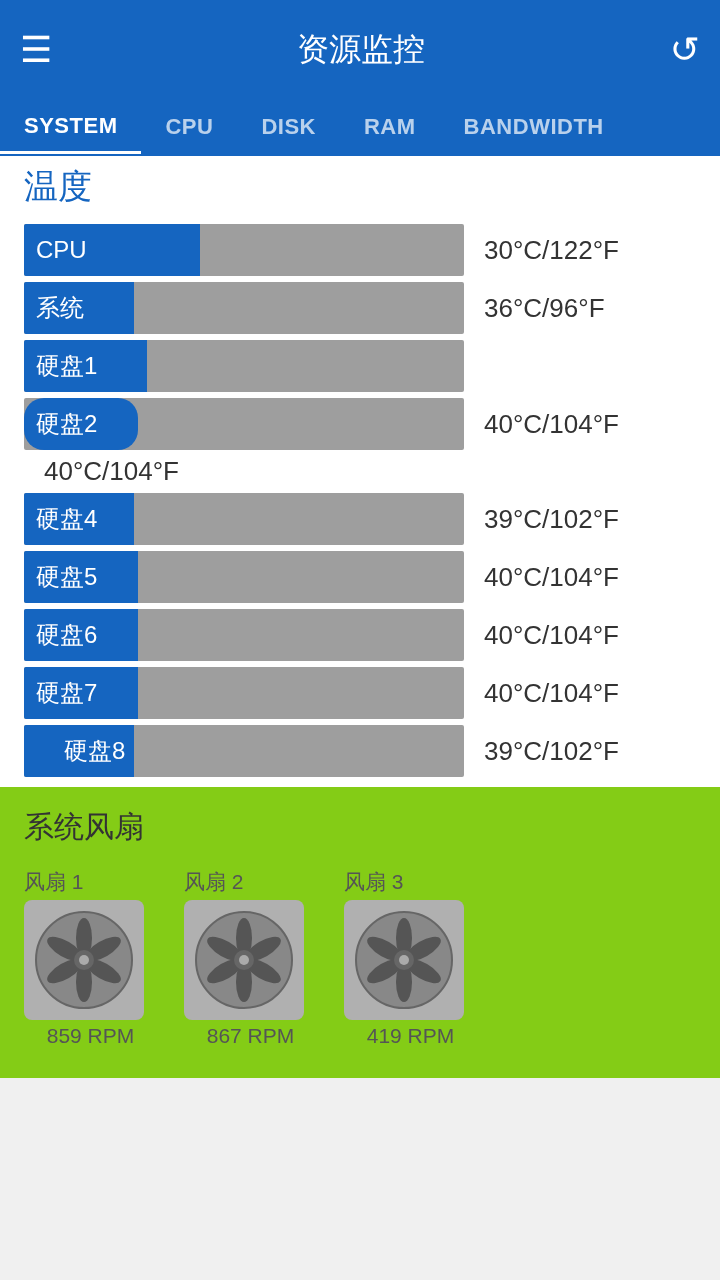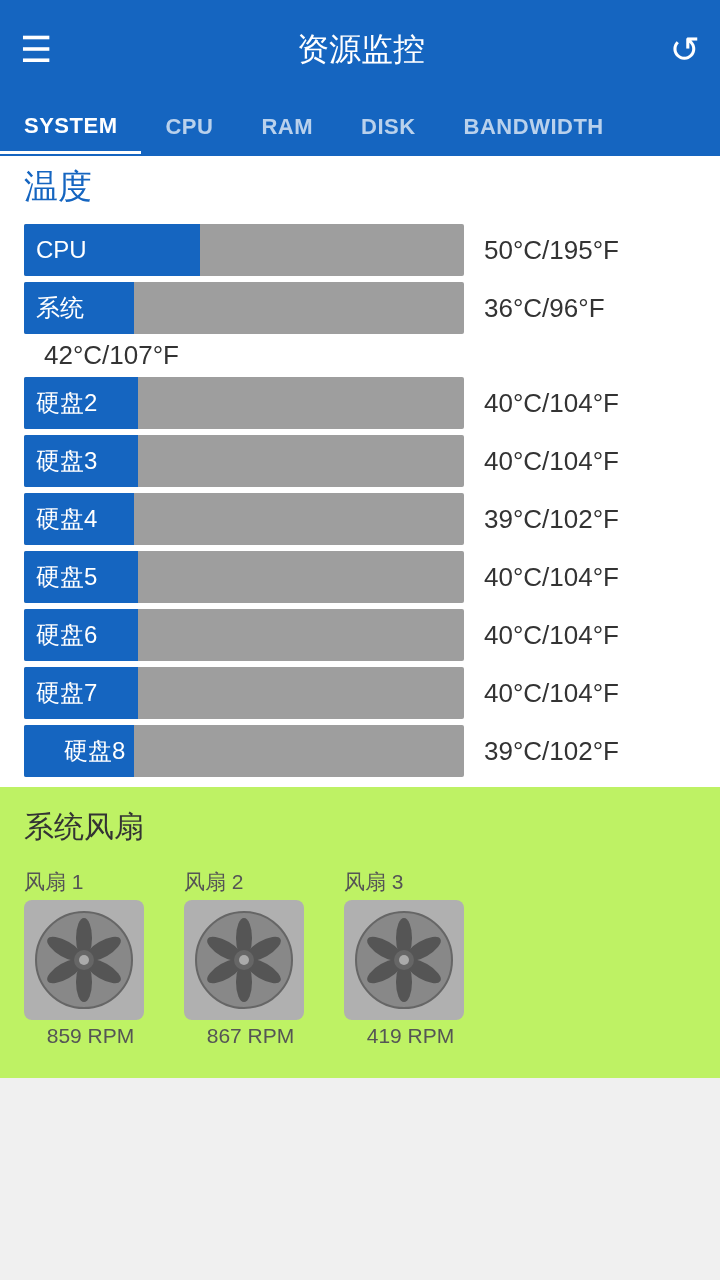--- a/index.html
+++ b/index.html
@@ -106,21 +106,21 @@
     .temp-value {
       color: #333;
       font-size: 26px;
       margin-left: 20px;
       white-space: nowrap;
       flex: 1;
     }
 
     
     .fan-section {
-      background: #bef264;
+      background: #84cc16;
       padding: 20px 32px 30px 24px;
       margin-top: 10px;
     }
     .fan-section-title {
       color: #333;
       font-size: 30px;
       font-weight: 400;
       margin-bottom: 20px;
     }
     .fan-row {
@@ -164,63 +164,62 @@
 
 <div class="header">
   <span class="menu-icon">☰</span>
   <span class="header-title">资源监控</span>
   <span class="header-icon">↺</span>
 </div>
 
 <div class="tab-bar">
   <div class="tab active">SYSTEM</div>
   <div class="tab">CPU</div>
+  <div class="tab">DISK</div>
   <div class="tab">RAM</div>
-  <div class="tab">DISK</div>
   <div class="tab">BANDWIDTH</div>
 </div>
 
 <div class="content">
 
   <div class="section-title">温度</div>
 
   <div id="temp-rows-container">
       <div class="temp-row">
     <div class="bar-container">
       <div class="bar-fill" style="width:40%;">
         <span class="bar-label">CPU</span>
       </div>
     </div>
-    <span class="temp-value">50°C/195°F</span>
+    <span class="temp-value">30°C/122°F</span>
   </div>
       <div class="temp-row">
     <div class="bar-container">
       <div class="bar-fill" style="width:25%;">
         <span class="bar-label">系统</span>
       </div>
     </div>
     <span class="temp-value">36°C/96°F</span>
   </div>
       <div class="temp-row">
-    <span class="temp-value">42°C/107°F</span>
-  </div>
-      <div class="temp-row">
-    <div class="bar-container">
-      <div class="bar-fill" style="width:26%;">
+    <div class="bar-container">
+      <div class="bar-fill" style="width:28%;">
+        <span class="bar-label">硬盘1</span>
+      </div>
+    </div>
+  </div>
+      <div class="temp-row">
+    <div class="bar-container">
+      <div class="bar-fill" style="width:26%;border-radius:20px;">
         <span class="bar-label">硬盘2</span>
       </div>
     </div>
     <span class="temp-value">40°C/104°F</span>
   </div>
       <div class="temp-row">
-    <div class="bar-container">
-      <div class="bar-fill" style="width:26%;">
-        <span class="bar-label">硬盘3</span>
-      </div>
-    </div>
     <span class="temp-value">40°C/104°F</span>
   </div>
       <div class="temp-row">
     <div class="bar-container">
       <div class="bar-fill" style="width:25%;">
         <span class="bar-label">硬盘4</span>
       </div>
     </div>
     <span class="temp-value">39°C/102°F</span>
   </div>

